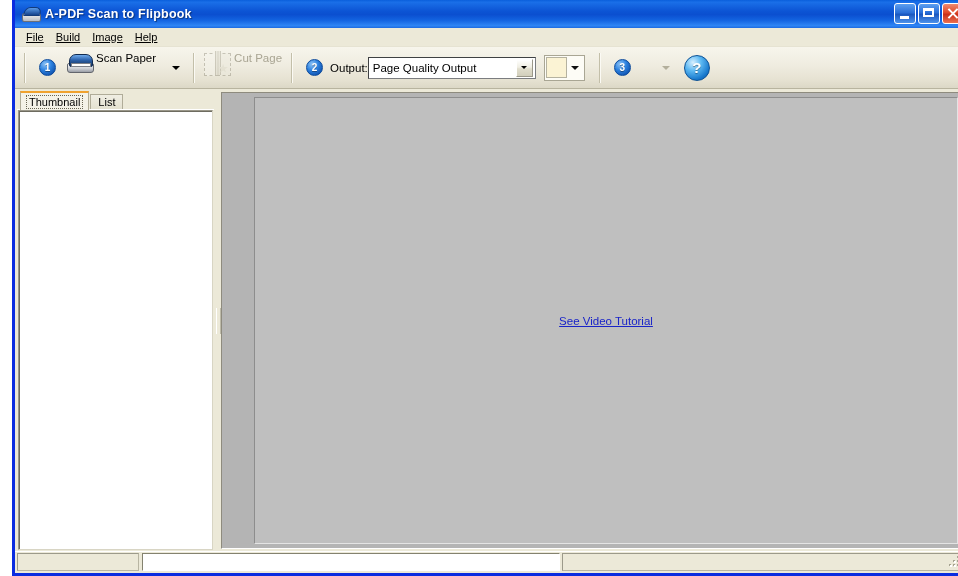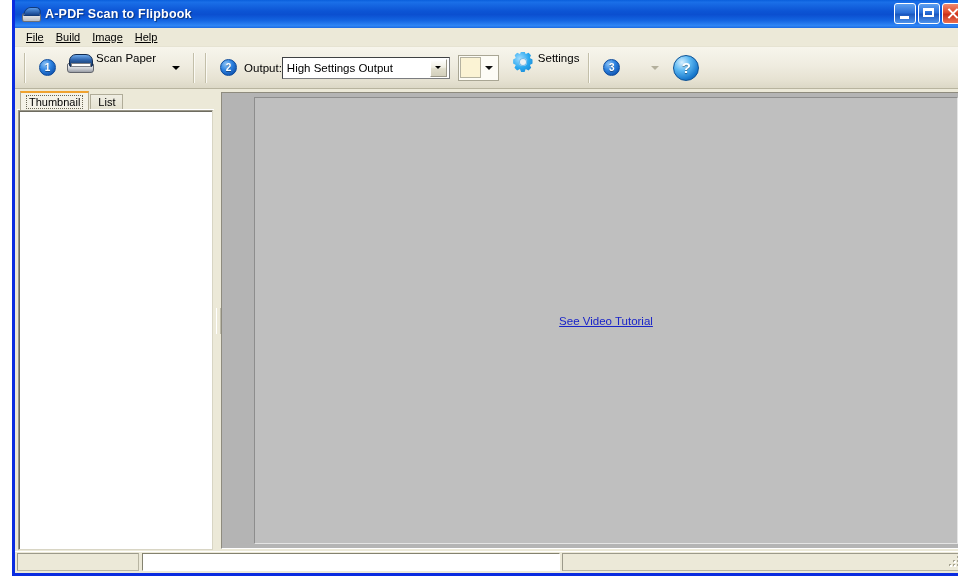--- a/index.html
+++ b/index.html
@@ -545,48 +545,50 @@
         <span class="s-base"></span>
           <span class="s-lid"></span>
           <span class="s-slot"></span>
       </span>
       <span class="tb-label">Scan Paper</span>
     </div>
     <div class="tb-arrow"></div>
 
     <div class="tb-sep"></div>
 
+    <div class="tb-btn">
+      <span class="icon-cut">
+        <span class="c-page"></span>
+          <span class="c-page2"></span>
+        <span class="c-blade"></span>
+          <span class="c-star"></span>
+      </span>
+      <span class="tb-label disabled">Cut Page</span>
+    </div>
 
     <div class="tb-sep"></div>
 
     <div class="badge">2</div>
 
     <span class="output-label">Output:</span>
 
     <div class="combo" style="width:168px;">
-      <span class="combo-text">High Settings Output</span>
+      <span class="combo-text">Page Quality Output</span>
       <span class="combo-btn"></span>
     </div>
 
     <div style="width:8px;flex:0 0 8px;"></div>
 
     <div class="swatch-group">
       <span class="swatch" id="color-swatch" style="background: rgb(251, 243, 212);"></span>
       <span class="swatch-btn"></span>
     </div>
 
     <div style="width:9px;flex:0 0 9px;"></div>
 
-    <div class="tb-btn">
-      <span class="icon-gear">
-        <span class="g-outer"></span>
-          <span class="g-hole"></span>
-      </span>
-      <span class="tb-label">Settings</span>
-    </div>
 
     <div class="tb-sep"></div>
 
     <div class="badge">3</div>
 
     <div style="width:12px;flex:0 0 12px;"></div>
 
     <div class="tb-arrow disabled"></div>
 
     <div style="width:6px;flex:0 0 6px;"></div>

